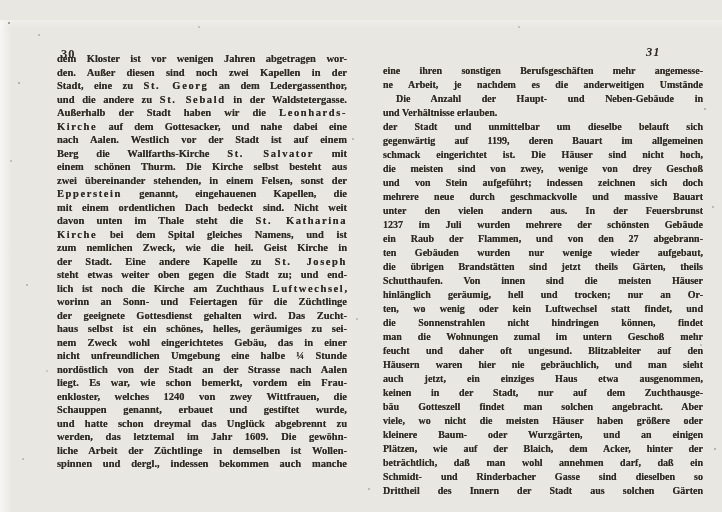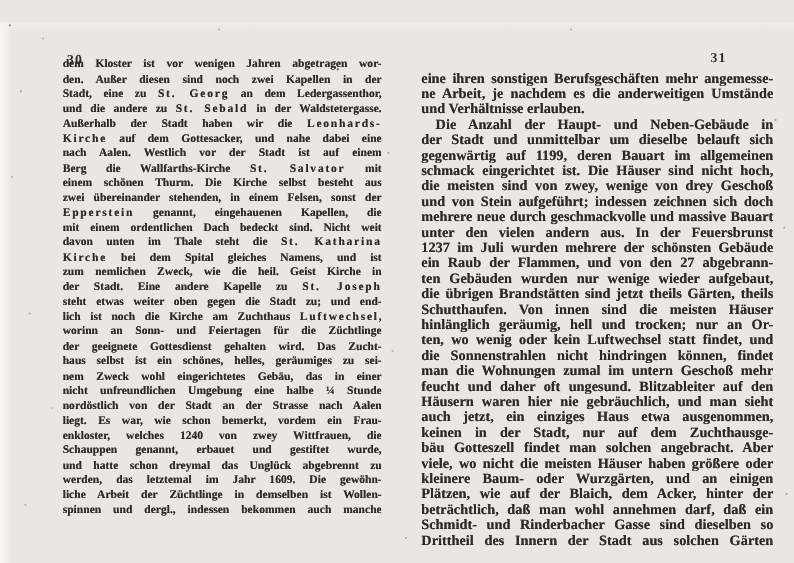--- a/index.html
+++ b/index.html
@@ -45,30 +45,30 @@
       8px 2px 0 0 rgba(70,65,58,.6);
   }
   .pagenum{
     position:absolute;
     font-weight:bold;
     font-size:12.5px;
     color:#2e2a24;
     letter-spacing:1px;
   }
   #pagenum-left{left:61px;top:27px;}
-  #pagenum-right{left:646px;top:25px;}
+  #pagenum-right{left:646px;top:25px;font-style:italic;}
   .textblock{
     position:absolute;
     color:#2e2a24;
     font-weight:bold;
     text-shadow:0 0 .3px rgba(46,42,36,.7);
   }
   #left-page-text{left:57px;top:32px;width:290px;font-size:10.5px;}
   #left-page-text .line{height:13.5px;line-height:13.5px;}
-  #right-page-text{left:383px;top:44px;width:320px;font-size:13px;}
+  #right-page-text{left:383px;top:44px;width:320px;font-size:10px;}
   #right-page-text .line{height:14px;line-height:14px;}
   .line{
     text-align:justify;
     text-align-last:justify;
     overflow:hidden;
   }
   .line.short{text-align-last:left;}
   .line.indent{padding-left:13px;}
   .sperr{letter-spacing:1.6px;}
 </style>
@@ -114,22 +114,22 @@
       <div class="line">Schauppen genannt, erbauet und gestiftet wurde,</div>
       <div class="line">und hatte schon dreymal das Unglück abgebrennt zu</div>
       <div class="line">werden, das letztemal im Jahr 1609. Die gewöhn-</div>
       <div class="line">liche Arbeit der Züchtlinge in demselben ist Wollen-</div>
       <div class="line">spinnen und dergl., indessen bekommen auch manche</div>
     </div>
 
   <div class="textblock" id="right-page-text">
       <div class="line">eine ihren sonstigen Berufsgeschäften mehr angemesse-</div>
       <div class="line">ne Arbeit, je nachdem es die anderweitigen Umstände</div>
+      <div class="line indent">Die Anzahl der Haupt- und Neben-Gebäude in</div>
       <div class="line short">und Verhältnisse erlauben.</div>
-      <div class="line indent">Die Anzahl der Haupt- und Neben-Gebäude in</div>
       <div class="line">der Stadt und unmittelbar um dieselbe belauft sich</div>
       <div class="line">gegenwärtig auf 1199, deren Bauart im allgemeinen</div>
       <div class="line">schmack eingerichtet ist. Die Häuser sind nicht hoch,</div>
       <div class="line">die meisten sind von zwey, wenige von drey Geschoß</div>
       <div class="line">und von Stein aufgeführt; indessen zeichnen sich doch</div>
       <div class="line">mehrere neue durch geschmackvolle und massive Bauart</div>
       <div class="line">unter den vielen andern aus. In der Feuersbrunst</div>
       <div class="line">1237 im Juli wurden mehrere der schönsten Gebäude</div>
       <div class="line">ein Raub der Flammen, und von den 27 abgebrann-</div>
       <div class="line">ten Gebäuden wurden nur wenige wieder aufgebaut,</div>

